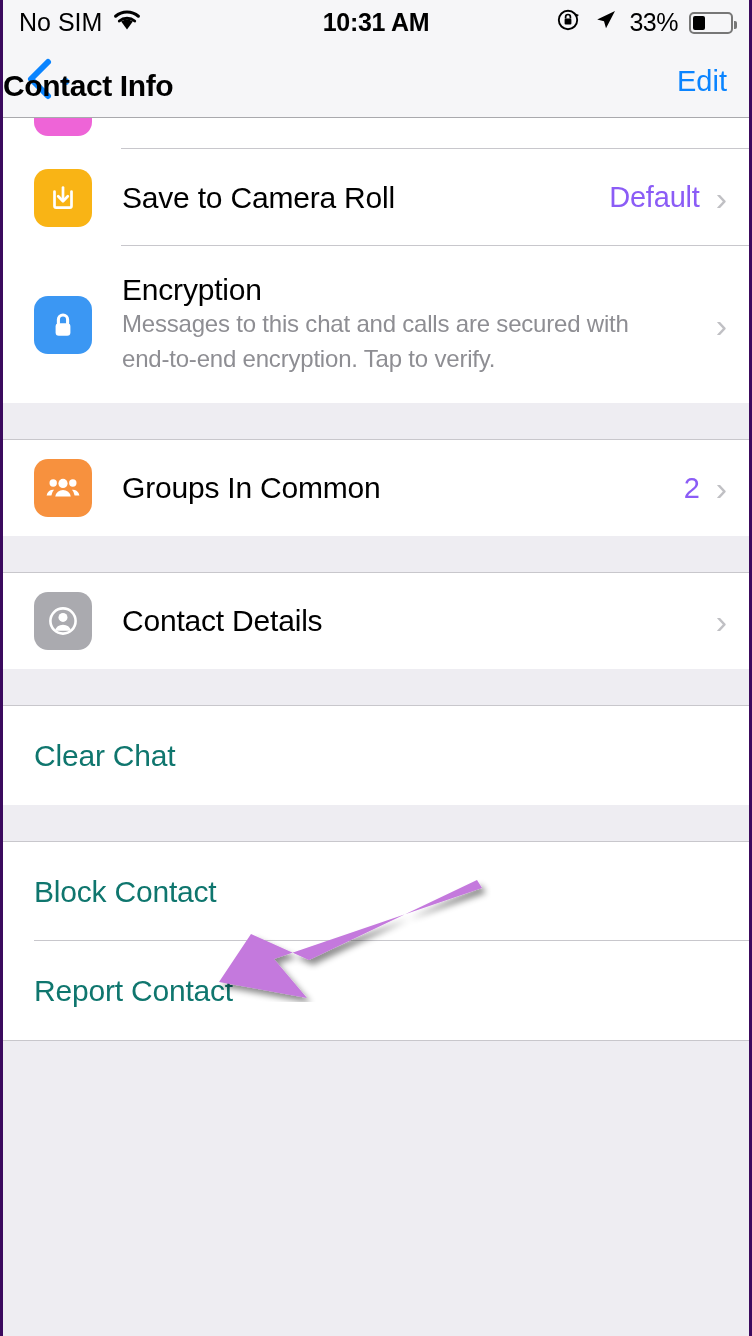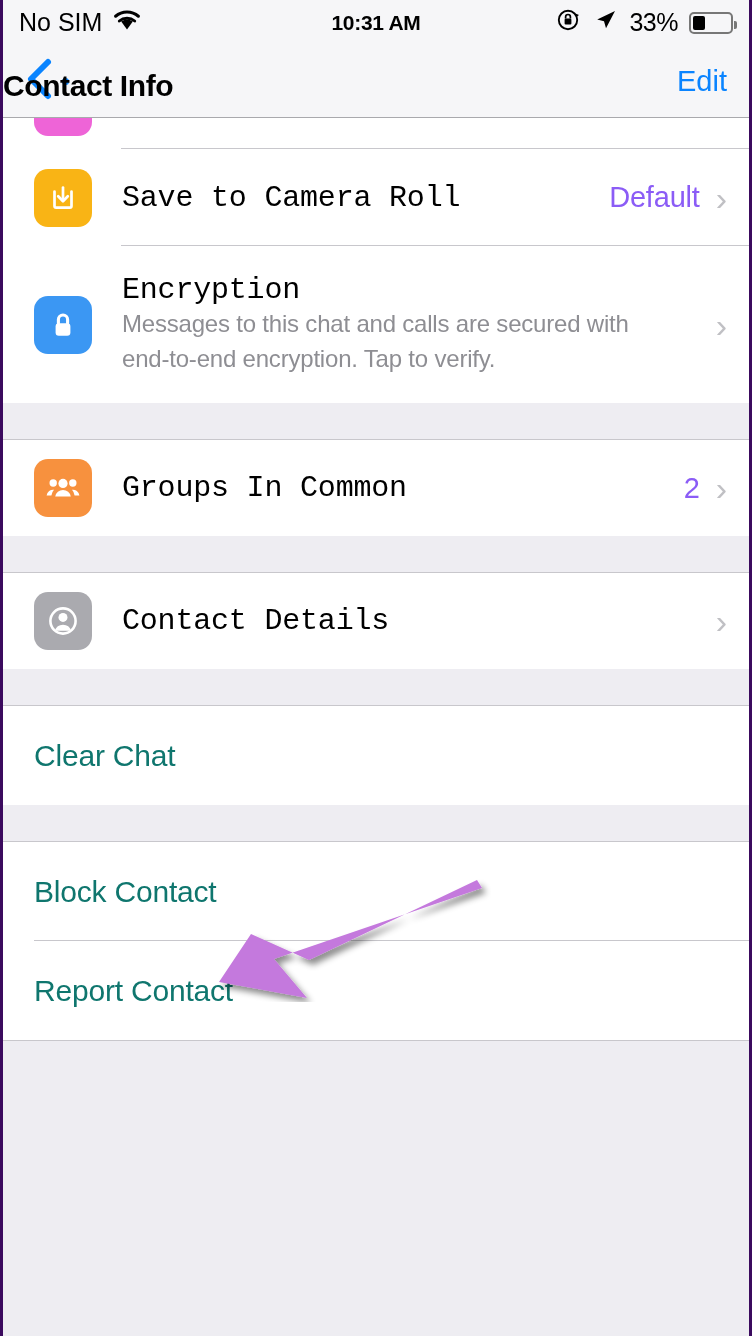--- a/index.html
+++ b/index.html
@@ -23,21 +23,21 @@
     height:45px;
     background:#f6f6f8;
     display:flex; align-items:center;
     position:relative;
     font-size:25px; color:#000;
     padding:0 16px;
   }
   .sb-left { display:flex; align-items:center; gap:10px; }
   .sb-center {
     position:absolute; left:0; right:0; text-align:center;
-    font-weight:bold; font-size:21px; letter-spacing:-0.3px;
+    font-weight:bold; font-size:25px; letter-spacing:-0.3px;
   }
   .sb-right {
     margin-left:auto; display:flex; align-items:center; gap:11px;
     position:relative; z-index:2;
   }
   .sb-pct { font-size:25px; letter-spacing:-0.5px; }
   .batt {
     width:44px; height:22px;
     border:2px solid #777; border-radius:5px;
     position:relative; display:flex; align-items:center;
@@ -85,21 +85,21 @@
   .row .sep {
     position:absolute; left:118px; right:0; bottom:0;
     height:1px; background:#c8c7cc;
   }
   .icon {
     width:58px; height:58px; border-radius:14px;
     flex:0 0 58px;
     display:flex; align-items:center; justify-content:center;
   }
   .row-body { flex:1; padding-left:30px; padding-right:10px; }
-  .row-title { font-size:30px; color:#000; letter-spacing:-0.2px;font-family:Liberation Mono, monospace; }
+  .row-title { font-size:30px; color:#000; letter-spacing:-0.2px; }
   .row-sub {
     font-size:24px; color:#8e8e93; line-height:1.42;
     letter-spacing:-0.2px; max-width:560px;
   }
   .row-value { font-size:29px; color:#8b5cf6; margin-right:16px; letter-spacing:-0.2px; }
   .chev { color:#c0c0c4; font-size:34px; font-weight:300; line-height:1; }
 
   
   .partial-row {
     height:31px; background:#fff; position:relative; overflow:hidden;

